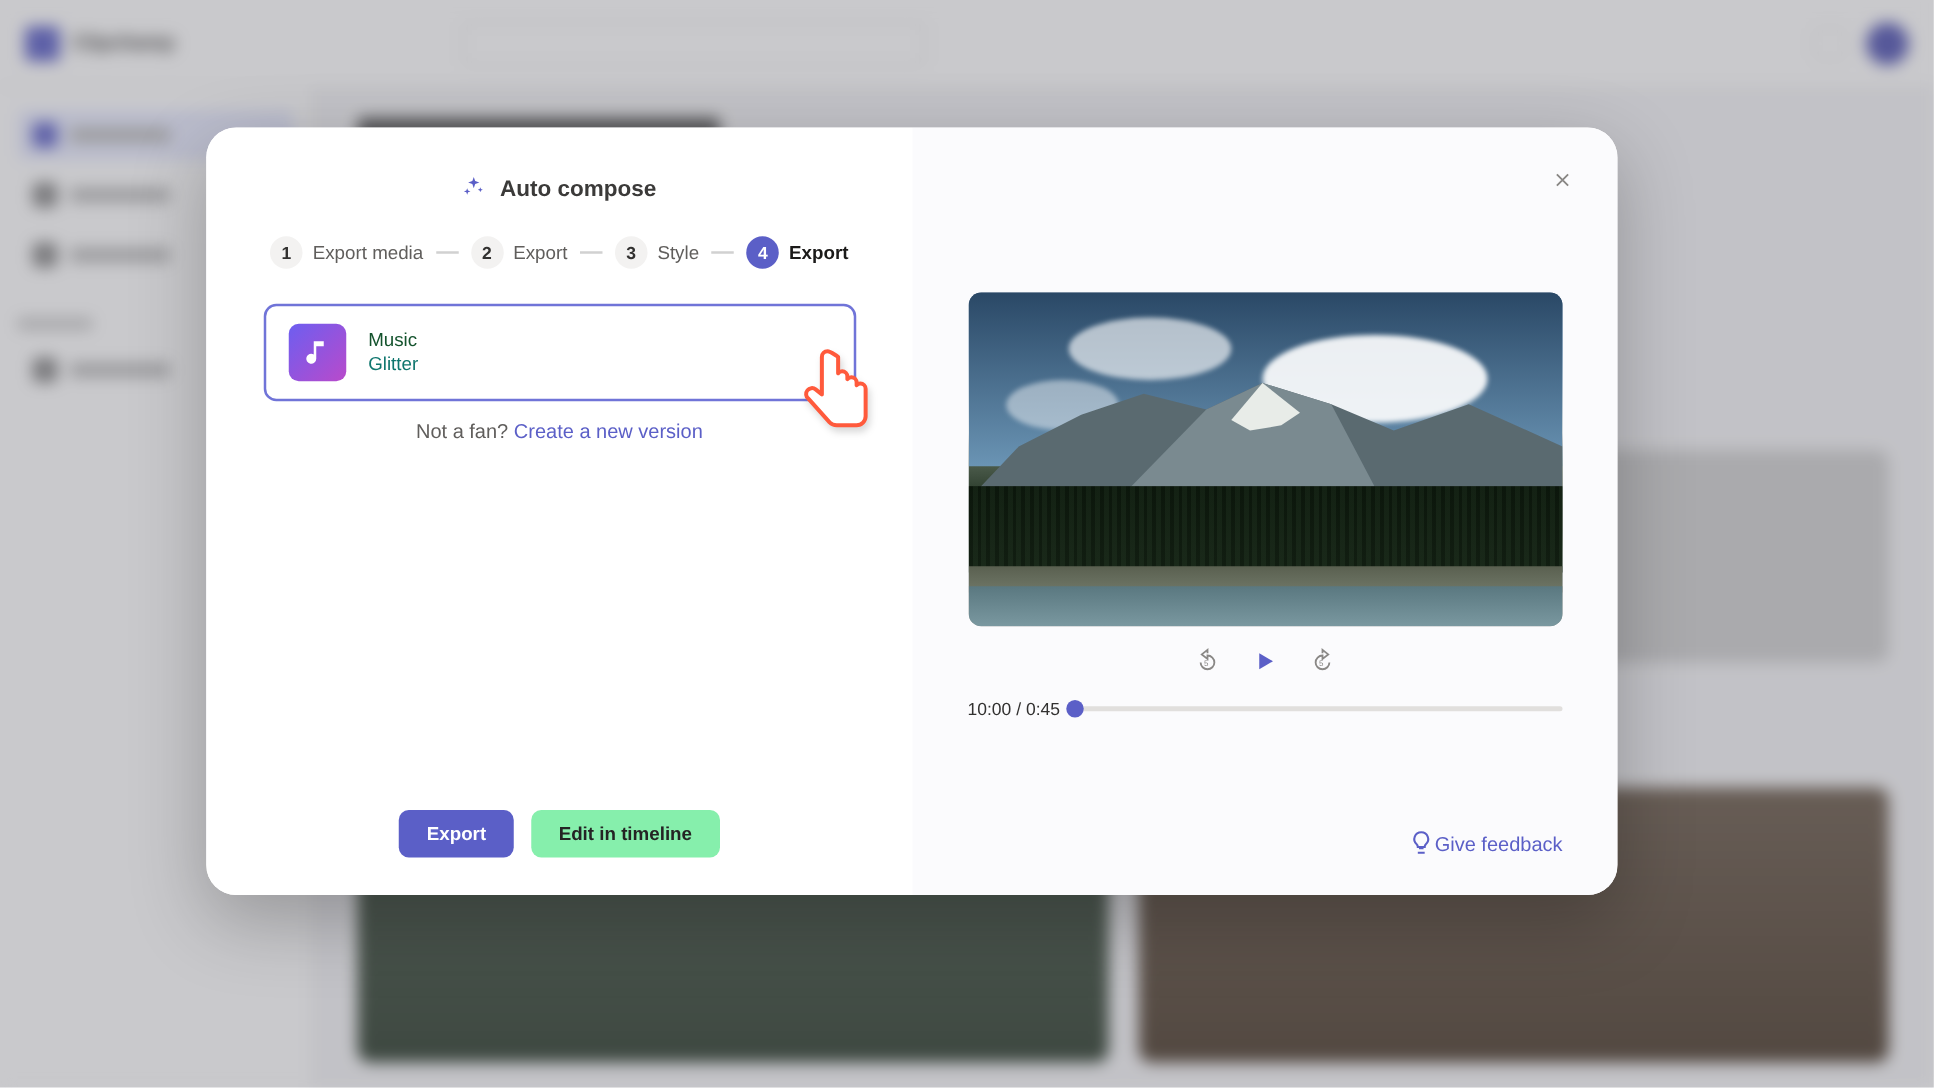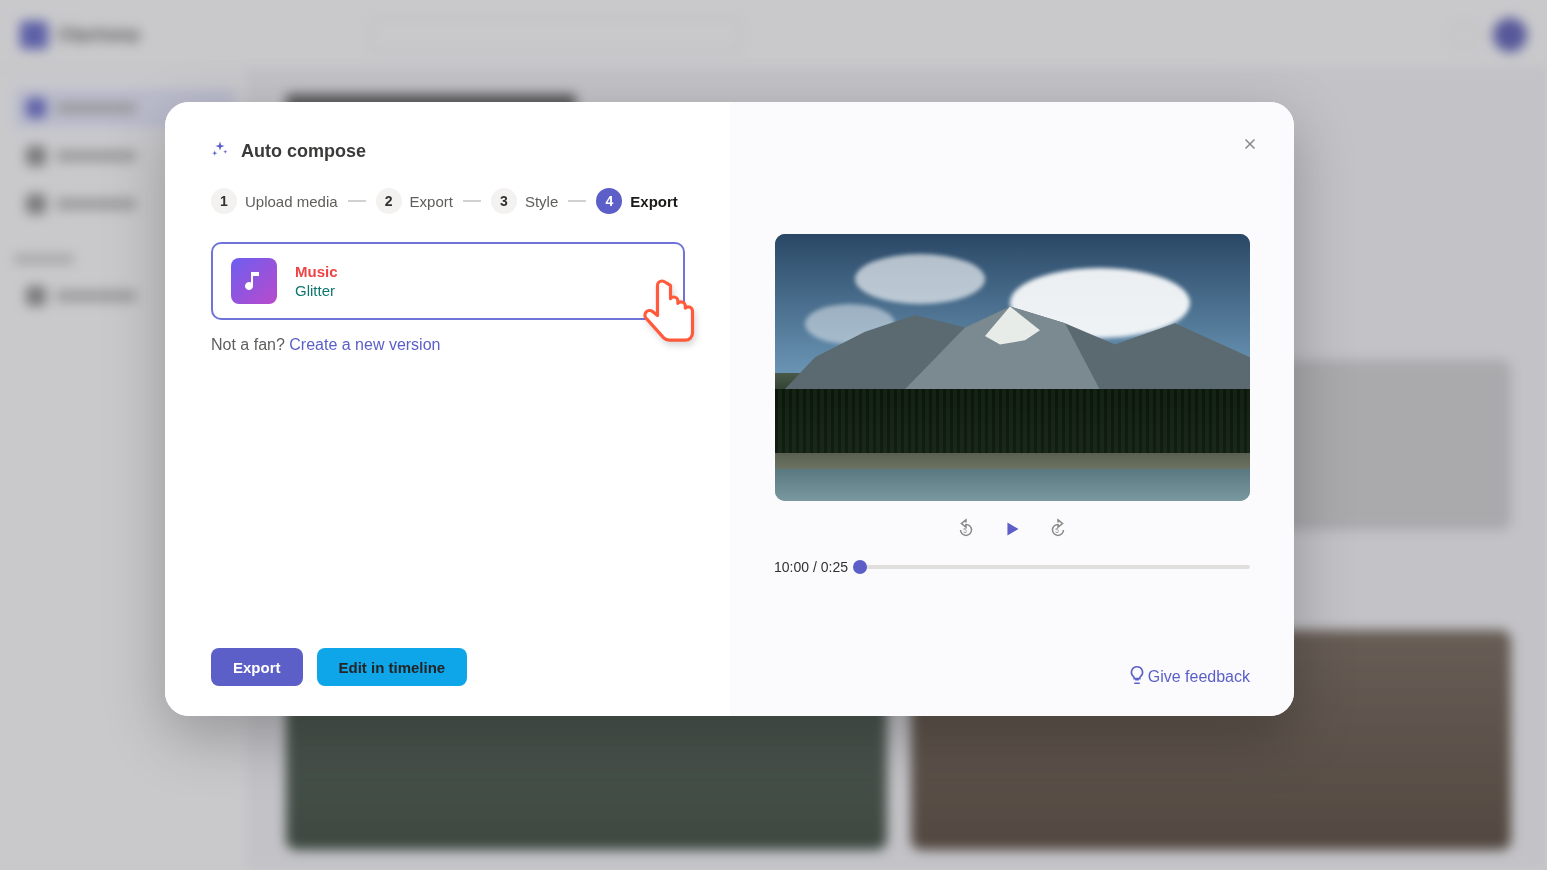--- a/index.html
+++ b/index.html
@@ -41,21 +41,21 @@
   .overlay { position:absolute; inset:0; background:rgba(100,100,110,0.35); z-index:5; }
 
   .modal {
     position:absolute; z-index:10;
     left:165px; top:102px; width:1129px; height:614px;
     background:#fff; border-radius:24px;
     box-shadow:0 20px 60px rgba(0,0,0,0.25);
     display:flex;
     overflow:hidden;
   }
-  .modal-left { width:565px; padding:38px 46px 30px 46px; display:flex; flex-direction:column; background:#fff;}
+  .modal-left { width:565px; padding:38px 46px 30px 46px; display:flex; flex-direction:column; background:#fff;align-items:center;}
   .modal-right { flex:1; background:#fbfbfd; padding:30px 44px 30px 44px; display:flex; flex-direction:column; position:relative;}
 
   .close-btn { position:absolute; top:28px; right:30px; width:28px; height:28px; display:flex; align-items:center; justify-content:center; cursor:pointer; color:#8a8886;}
   .close-btn svg{width:18px;height:18px;}
 
   .ac-header { display:flex; align-items:center; gap:12px; margin-bottom:26px;}
   .ac-header svg{width:18px;height:18px;color:#5b5fc7;}
   .ac-title { font-size:18px; font-weight:600; color:#3b3a39;}
 
   .stepper { display:flex; align-items:center; gap:10px; margin-bottom:28px; flex-wrap:nowrap;}
@@ -68,30 +68,30 @@
 
   .music-card {
     border:2px solid #7074d8; border-radius:10px;
     padding:14px 18px; display:flex; align-items:center; gap:18px;
     cursor:pointer;
     width:474px;
   }
   .music-icon { width:46px; height:46px; border-radius:8px; background:linear-gradient(135deg,#6d5ef0,#b94acb); display:flex; align-items:center; justify-content:center;}
   .music-icon svg{width:24px;height:24px;color:#fff;}
   .music-text{display:flex;flex-direction:column;gap:2px;}
-  .music-label{font-size:15px;font-weight:700;color:#ef4444;}
+  .music-label{font-size:15px;font-weight:400;color:#14532d;}
   .music-name{font-size:15px;color:#0f766e;}
 
   .not-fan{margin-top:16px; font-size:16px; color:#605e5c;}
   .not-fan a{color:#5b5fc7; text-decoration:none; font-weight:500; cursor:pointer;}
 
   .bottom-row{margin-top:auto; display:flex; gap:14px;}
   .btn{height:38px; padding:0 22px; border-radius:8px; font-size:15px; font-weight:600; display:flex;align-items:center;justify-content:center; cursor:pointer; border:none;}
   .btn-primary{background:#5b5fc7;color:#fff;}
-  .btn-secondary{background:#0ea5e9;color:#242424;}
+  .btn-secondary{background:#86efac;color:#242424;}
 
   .preview-img{width:475px; height:267px; border-radius:10px; margin:102px auto 0 auto; background:
     linear-gradient(to bottom,
       #2b4a6a 0%, #4978a0 18%, #b8c8d0 35%, #e8e8e0 42%,
       #8a9088 46%, #4a5a4a 52%, #1a2a1a 65%, #283828 72%,
       #5a6858 78%, #6a7470 85%, #7a8480 92%, #8a9490 100%);
     position:relative; overflow:hidden;
   }
   
   .sky{position:absolute;inset:0;height:52%;background:linear-gradient(#2a4866,#6a94b4);}
@@ -182,21 +182,21 @@
         <svg viewBox="0 0 24 24" fill="currentColor">
             <path d="M12 2l1.5 4.5L18 8l-4.5 1.5L12 14l-1.5-4.5L6 8l4.5-1.5L12 2zM5 14l.9 2.6L8.5 17.5l-2.6.9L5 21l-.9-2.6L1.5 17.5l2.6-.9L5 14zM19 13l.7 2 2 .7-2 .7-.7 2-.7-2-2-.7 2-.7.7-2z"></path>
           </svg>
       </span>
       <span class="ac-title">Auto compose</span>
     </div>
 
     <div class="stepper">
       <div class="step">
         <div class="step-num">1</div>
-        <div class="step-label">Upload media</div>
+        <div class="step-label">Export media</div>
       </div>
       <div class="step-sep"></div>
       <div class="step">
         <div class="step-num">2</div>
         <div class="step-label">Export</div>
       </div>
       <div class="step-sep"></div>
       <div class="step">
         <div class="step-num">3</div>
         <div class="step-label">Style</div>
@@ -268,21 +268,21 @@
       </div>
       <div class="ctrl grey">
         <svg viewBox="0 0 24 24" fill="none" stroke="currentColor" stroke-width="1.6">
             <path d="M12 5V2l5 4-5 4V7a6 6 0 1 0 6 6"></path>
             <text x="9" y="16" font-size="7" fill="currentColor" stroke="none">5</text>
           </svg>
       </div>
     </div>
 
     <div class="seek-row">
-      <span class="time-txt"><span>10:00</span><span> / </span><span>0:25</span></span>
+      <span class="time-txt"><span>10:00</span><span> / </span><span>0:45</span></span>
       <div class="seek">
         <div class="seek-knob"></div>
       </div>
     </div>
 
     <div class="feedback">
       <span>
         <svg viewBox="0 0 24 24" fill="none" stroke="currentColor" stroke-width="1.8">
             <path d="M9 21h6M10 17h4M12 3a6 6 0 0 0-4 10.5c.7.7 1 1.5 1 2.5h6c0-1 .3-1.8 1-2.5A6 6 0 0 0 12 3z"></path>
           </svg>

